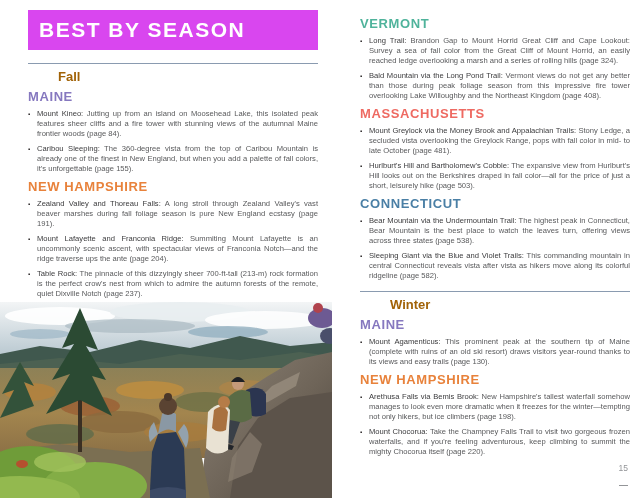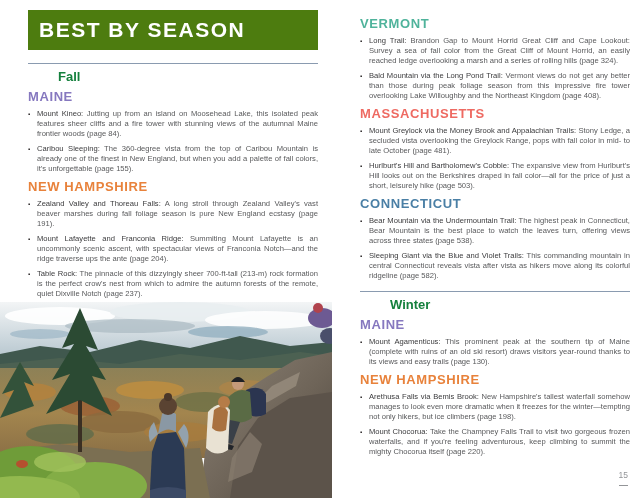--- a/index.html
+++ b/index.html
@@ -21,21 +21,21 @@
     padding-left:11px;
   }
   .header-band h1 {
     color:#ffffff; font-size:21px; font-weight:bold; letter-spacing:1.5px;
   }
 
   .divider { border:none; border-top:1.5px solid #8a9bb0; margin:0; }
   #left-page .divider { margin-top:13px; }
 
   .season-heading {
-    font-size:13px; font-weight:bold; color:#15803d; margin-top:5px;padding-left:30px;
+    font-size:13px; font-weight:bold; color:#a16207; margin-top:5px;padding-left:30px;
   }
   .state-heading {
     font-size:13px; font-weight:bold; letter-spacing:0.6px; margin-top:5px;
   }
   .state-section { margin-bottom:2px; }
   .trail-item {
     display:flex; margin-top:5px;
     font-size:7.6px; line-height:10px; text-align:justify;
   }
   .bullet { flex:0 0 9px; color:#231f20; font-size:6px; line-height:10px; }
@@ -50,28 +50,28 @@
   }
 
   #photo {
     position:absolute; left:0; top:302px; width:332px; height:196px;
     display:block;
   }
 
   #page-number {
     position:absolute; right:12px; bottom:12px;
     font-size:8.5px; color:#939598;
-    border-bottom:1px solid #939598; padding-bottom:5px;
+    border-bottom:1px solid #939598; padding-bottom:12px;
   }
 </style>
 </head>
 <body>
 
 <div class="page-col" id="left-page">
-  <div class="header-band" id="header-band" style="background: #4d7c0f;">
+  <div class="header-band" id="header-band" style="background: #d946ef;">
     <h1>BEST BY SEASON</h1>
   </div>
   <hr class="divider">
   <div class="season-heading">Fall</div>
   <div id="left-sections">
       <div class="state-section">
         <div class="state-heading" style="color: rgb(134, 120, 191);">MAINE</div>
         <div class="trail-item">
           <span class="bullet">▪</span>
           <span class="item-text"><span class="trail-name">Mount Kineo: </span><span class="trail-desc">Jutting up from an island on Moosehead Lake, this isolated peak features sheer cliffs and a fire tower with stunning views of the autumnal Maine frontier woods (page 84).</span></span>

